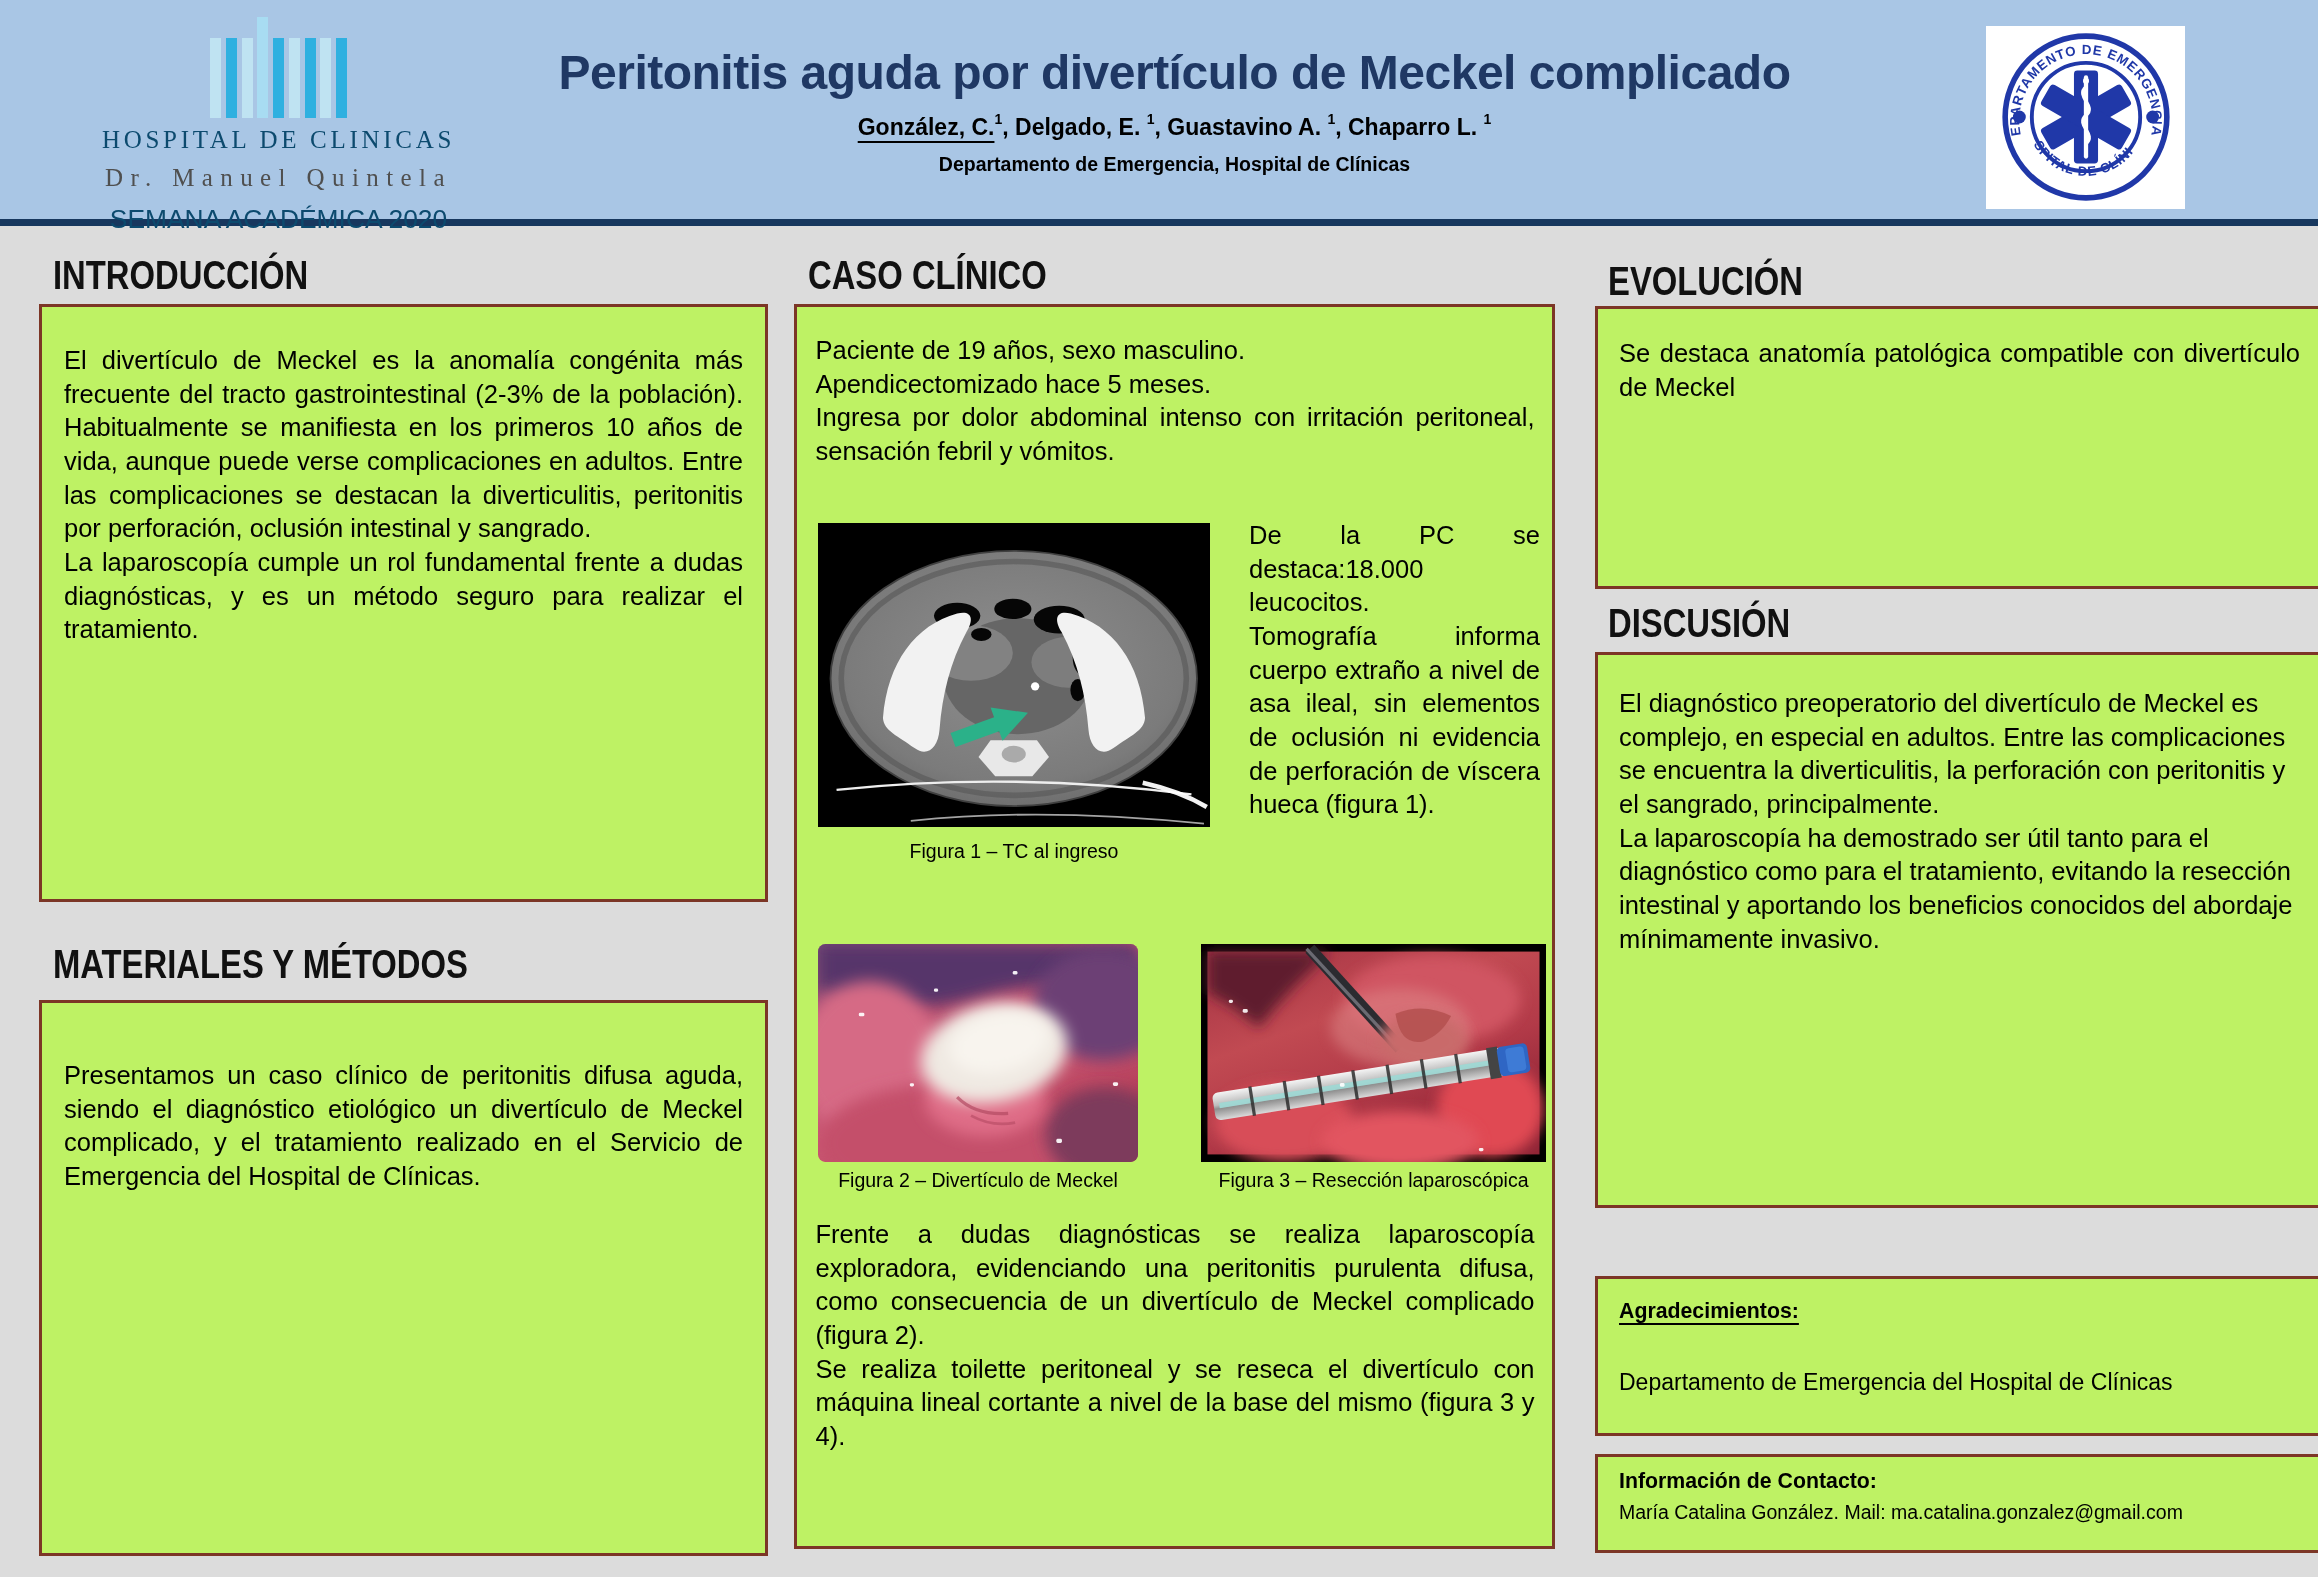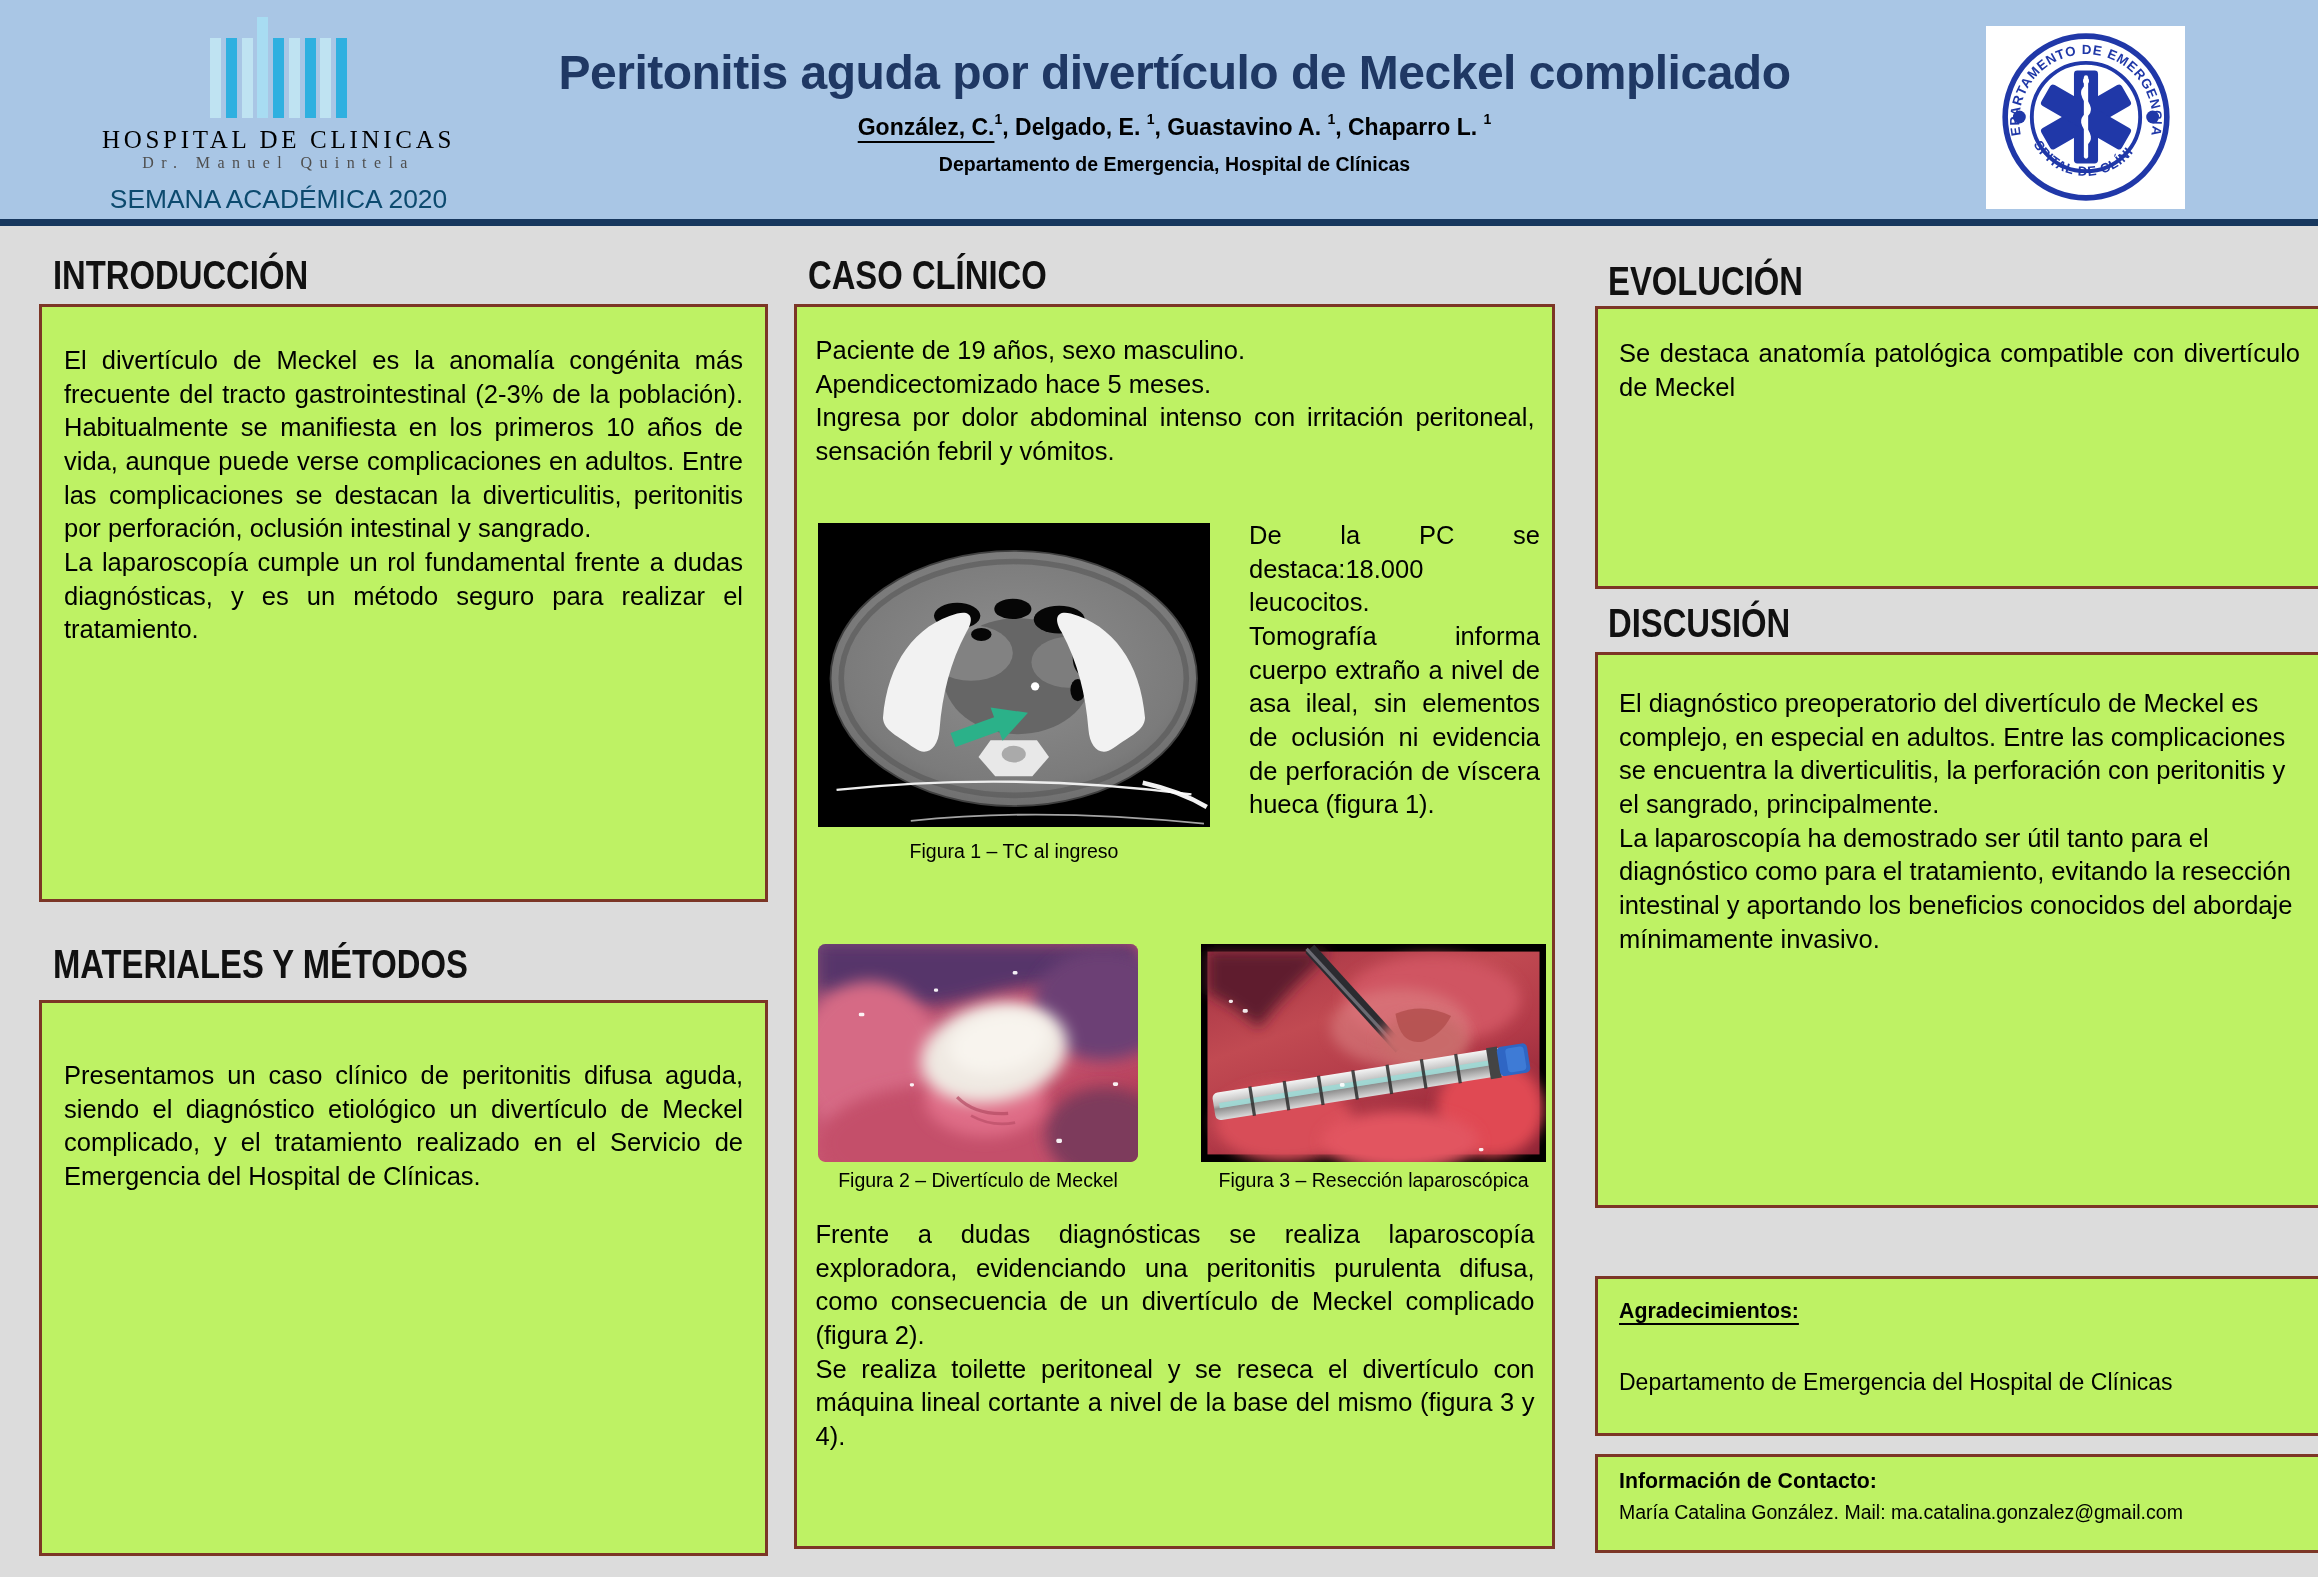--- a/index.html
+++ b/index.html
@@ -13,22 +13,22 @@
   .authors-line{position:absolute;left:0;right:0;top:113px;text-align:center;
                 font-size:23px;font-weight:bold;color:#000;}
   .authors-line sup{font-size:14px;position:relative;top:-1.9px;}
   .author-underlined{text-decoration:underline;text-decoration-thickness:2.3px;text-underline-offset:5.6px;}
   .dept-line{position:absolute;left:0;right:0;top:153px;text-align:center;
              font-size:19.5px;font-weight:bold;color:#000;}
   
   .left-logo{position:absolute;left:70px;top:14px;width:417px;text-align:center;}
   .bars-row{height:104px;position:relative;}
   .bar{position:absolute;bottom:0;width:11px;}
-  .hosp-line1{font-family:"Liberation Serif",serif;color:#000000;font-size:25px;letter-spacing:3.7px;margin-top:8.3px;}
-  .hosp-line2{font-family:"Liberation Serif",serif;color:#4f4f4f;font-size:16px;letter-spacing:7.4px;margin-top:0;}
+  .hosp-line1{font-family:"Liberation Serif",serif;color:#0c4a6e;font-size:25px;letter-spacing:3.7px;margin-top:8.3px;}
+  .hosp-line2{font-family:"Liberation Serif",serif;color:#4f4f4f;font-size:25px;letter-spacing:7.4px;margin-top:10px;}
   .event-line{font-size:26.4px;color:#0c4a6e;margin-top:12px;letter-spacing:0px;}
   
   .emblem-panel{position:absolute;left:1986px;top:25.5px;width:199px;height:183px;background:#fff;
                 display:flex;align-items:center;justify-content:center;}
   
   .sec-h{position:absolute;font-size:40px;font-weight:800;color:#111;white-space:nowrap;
          transform:scaleX(.82);transform-origin:left center;letter-spacing:0px;}
   
   .wbox{position:absolute;background:#bef264;border:3.2px solid #7C3626;box-sizing:border-box;}
   .body-text{font-size:25.5px;line-height:1.32;margin:0;text-align:justify;}

